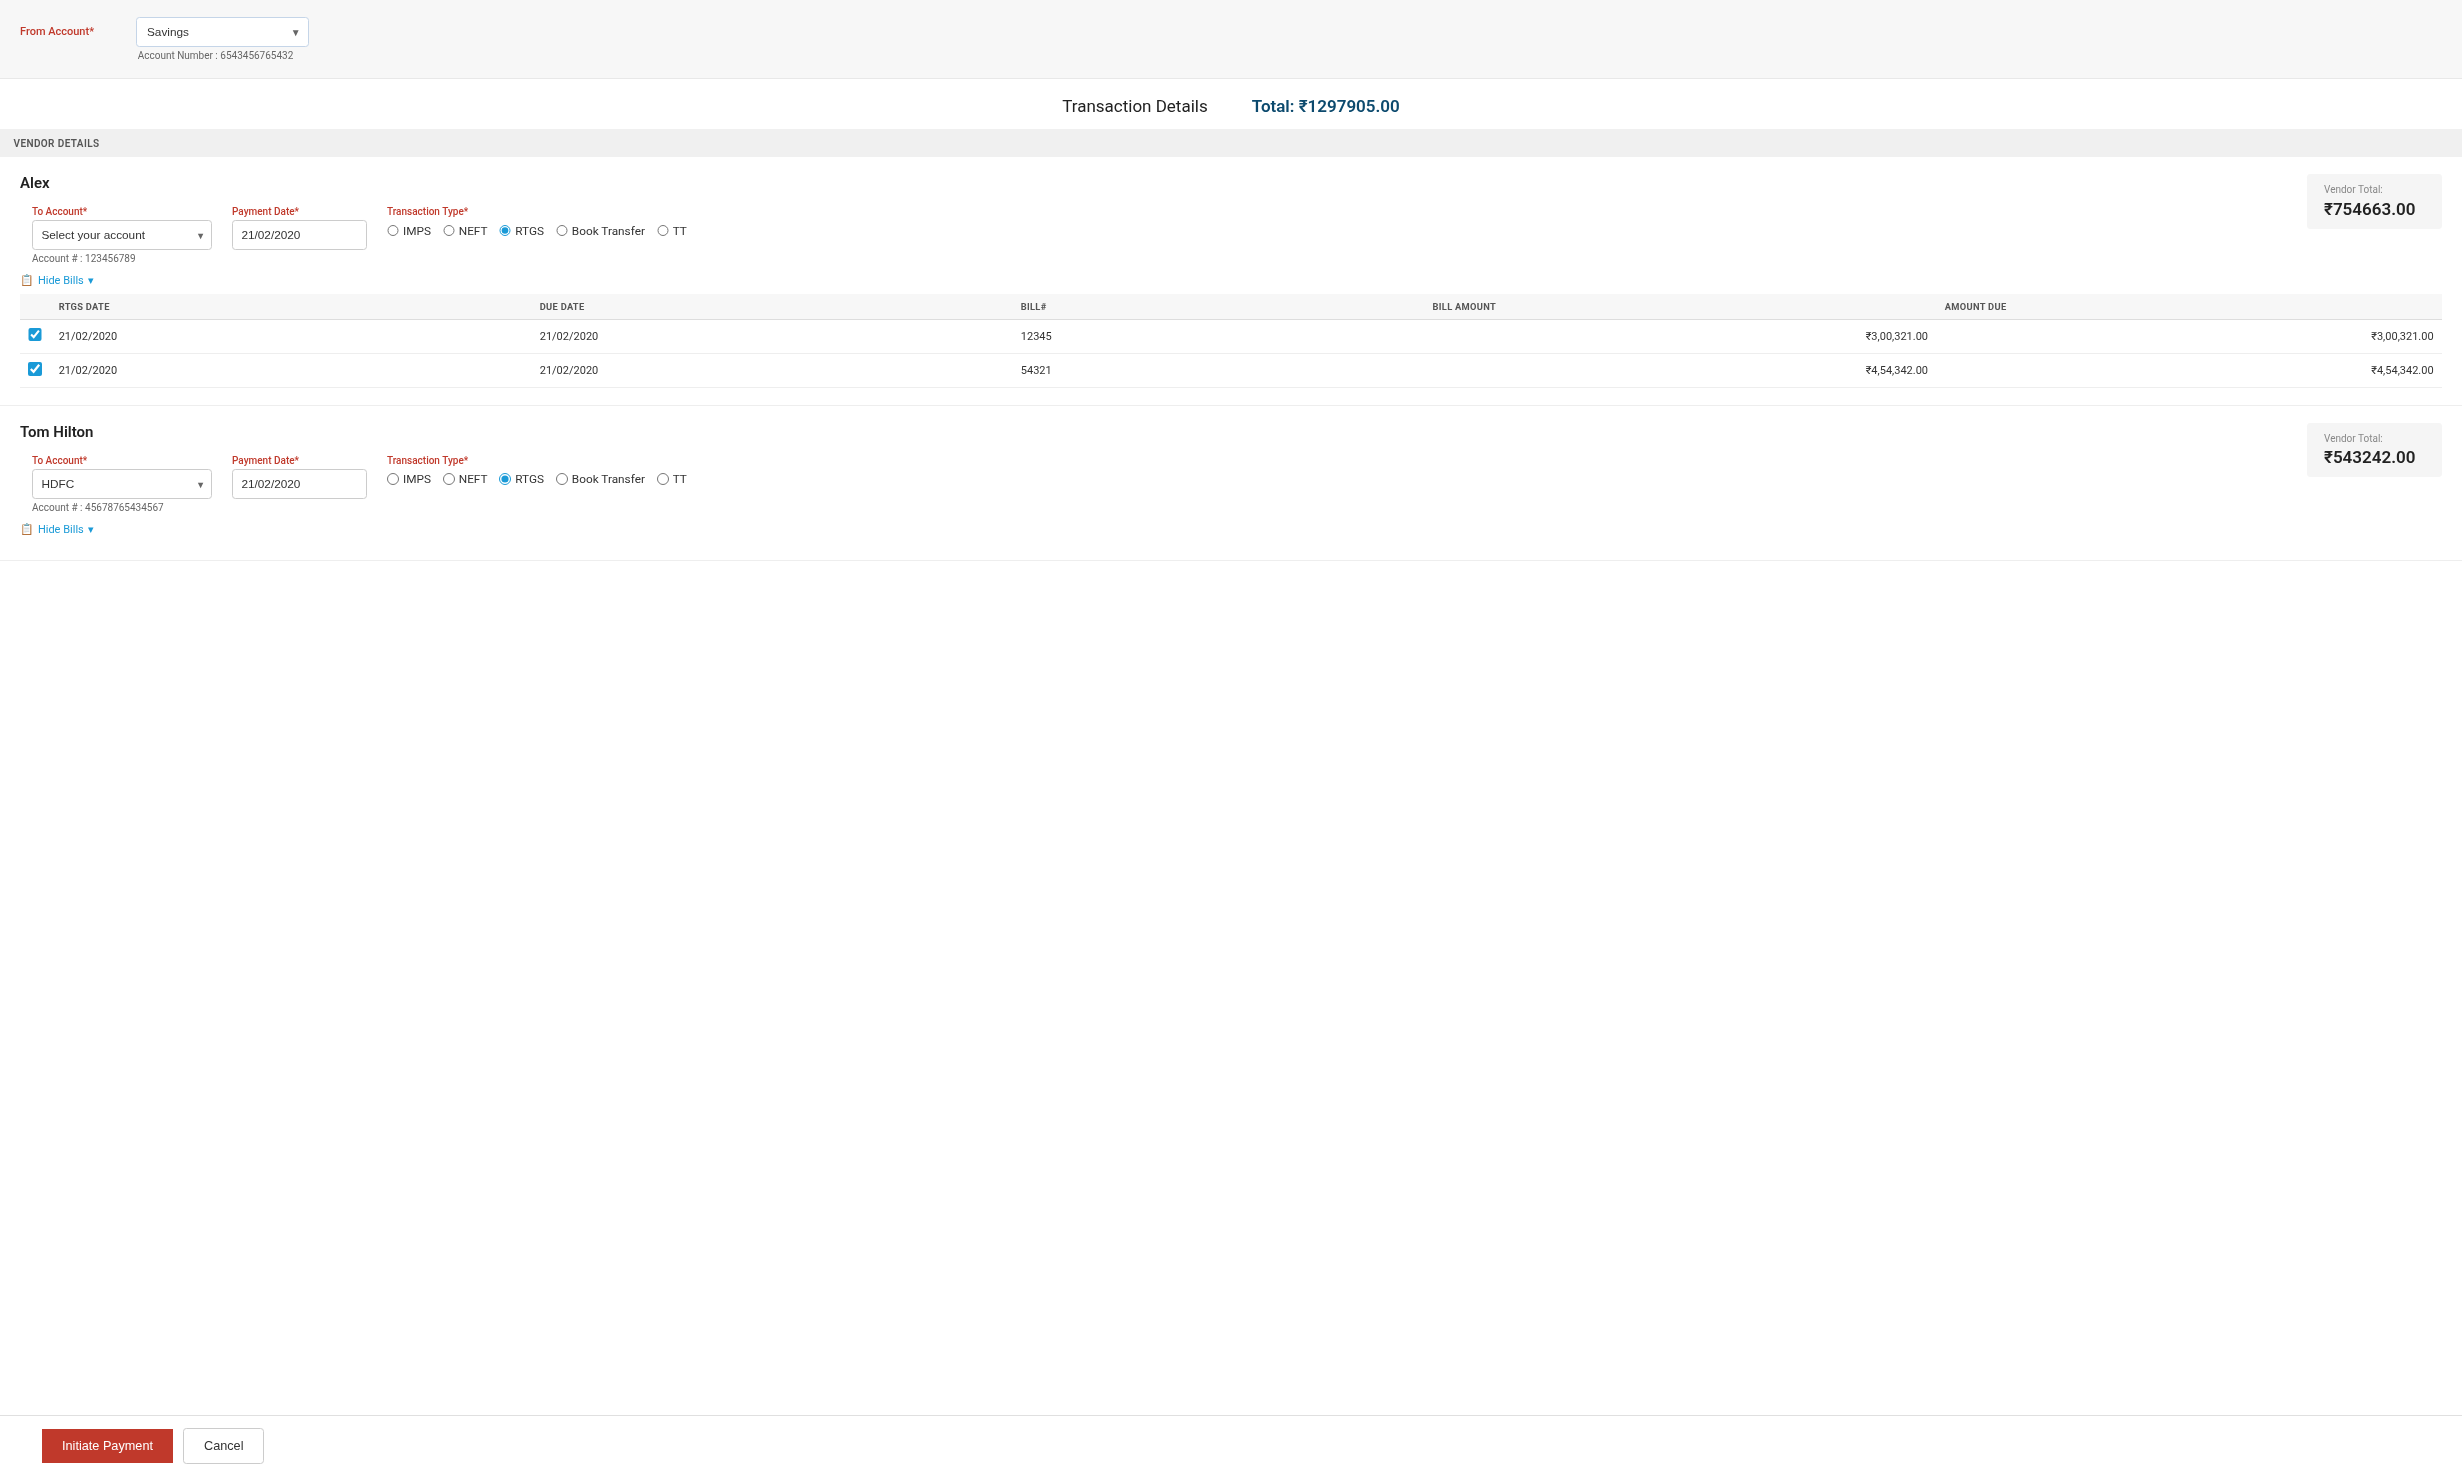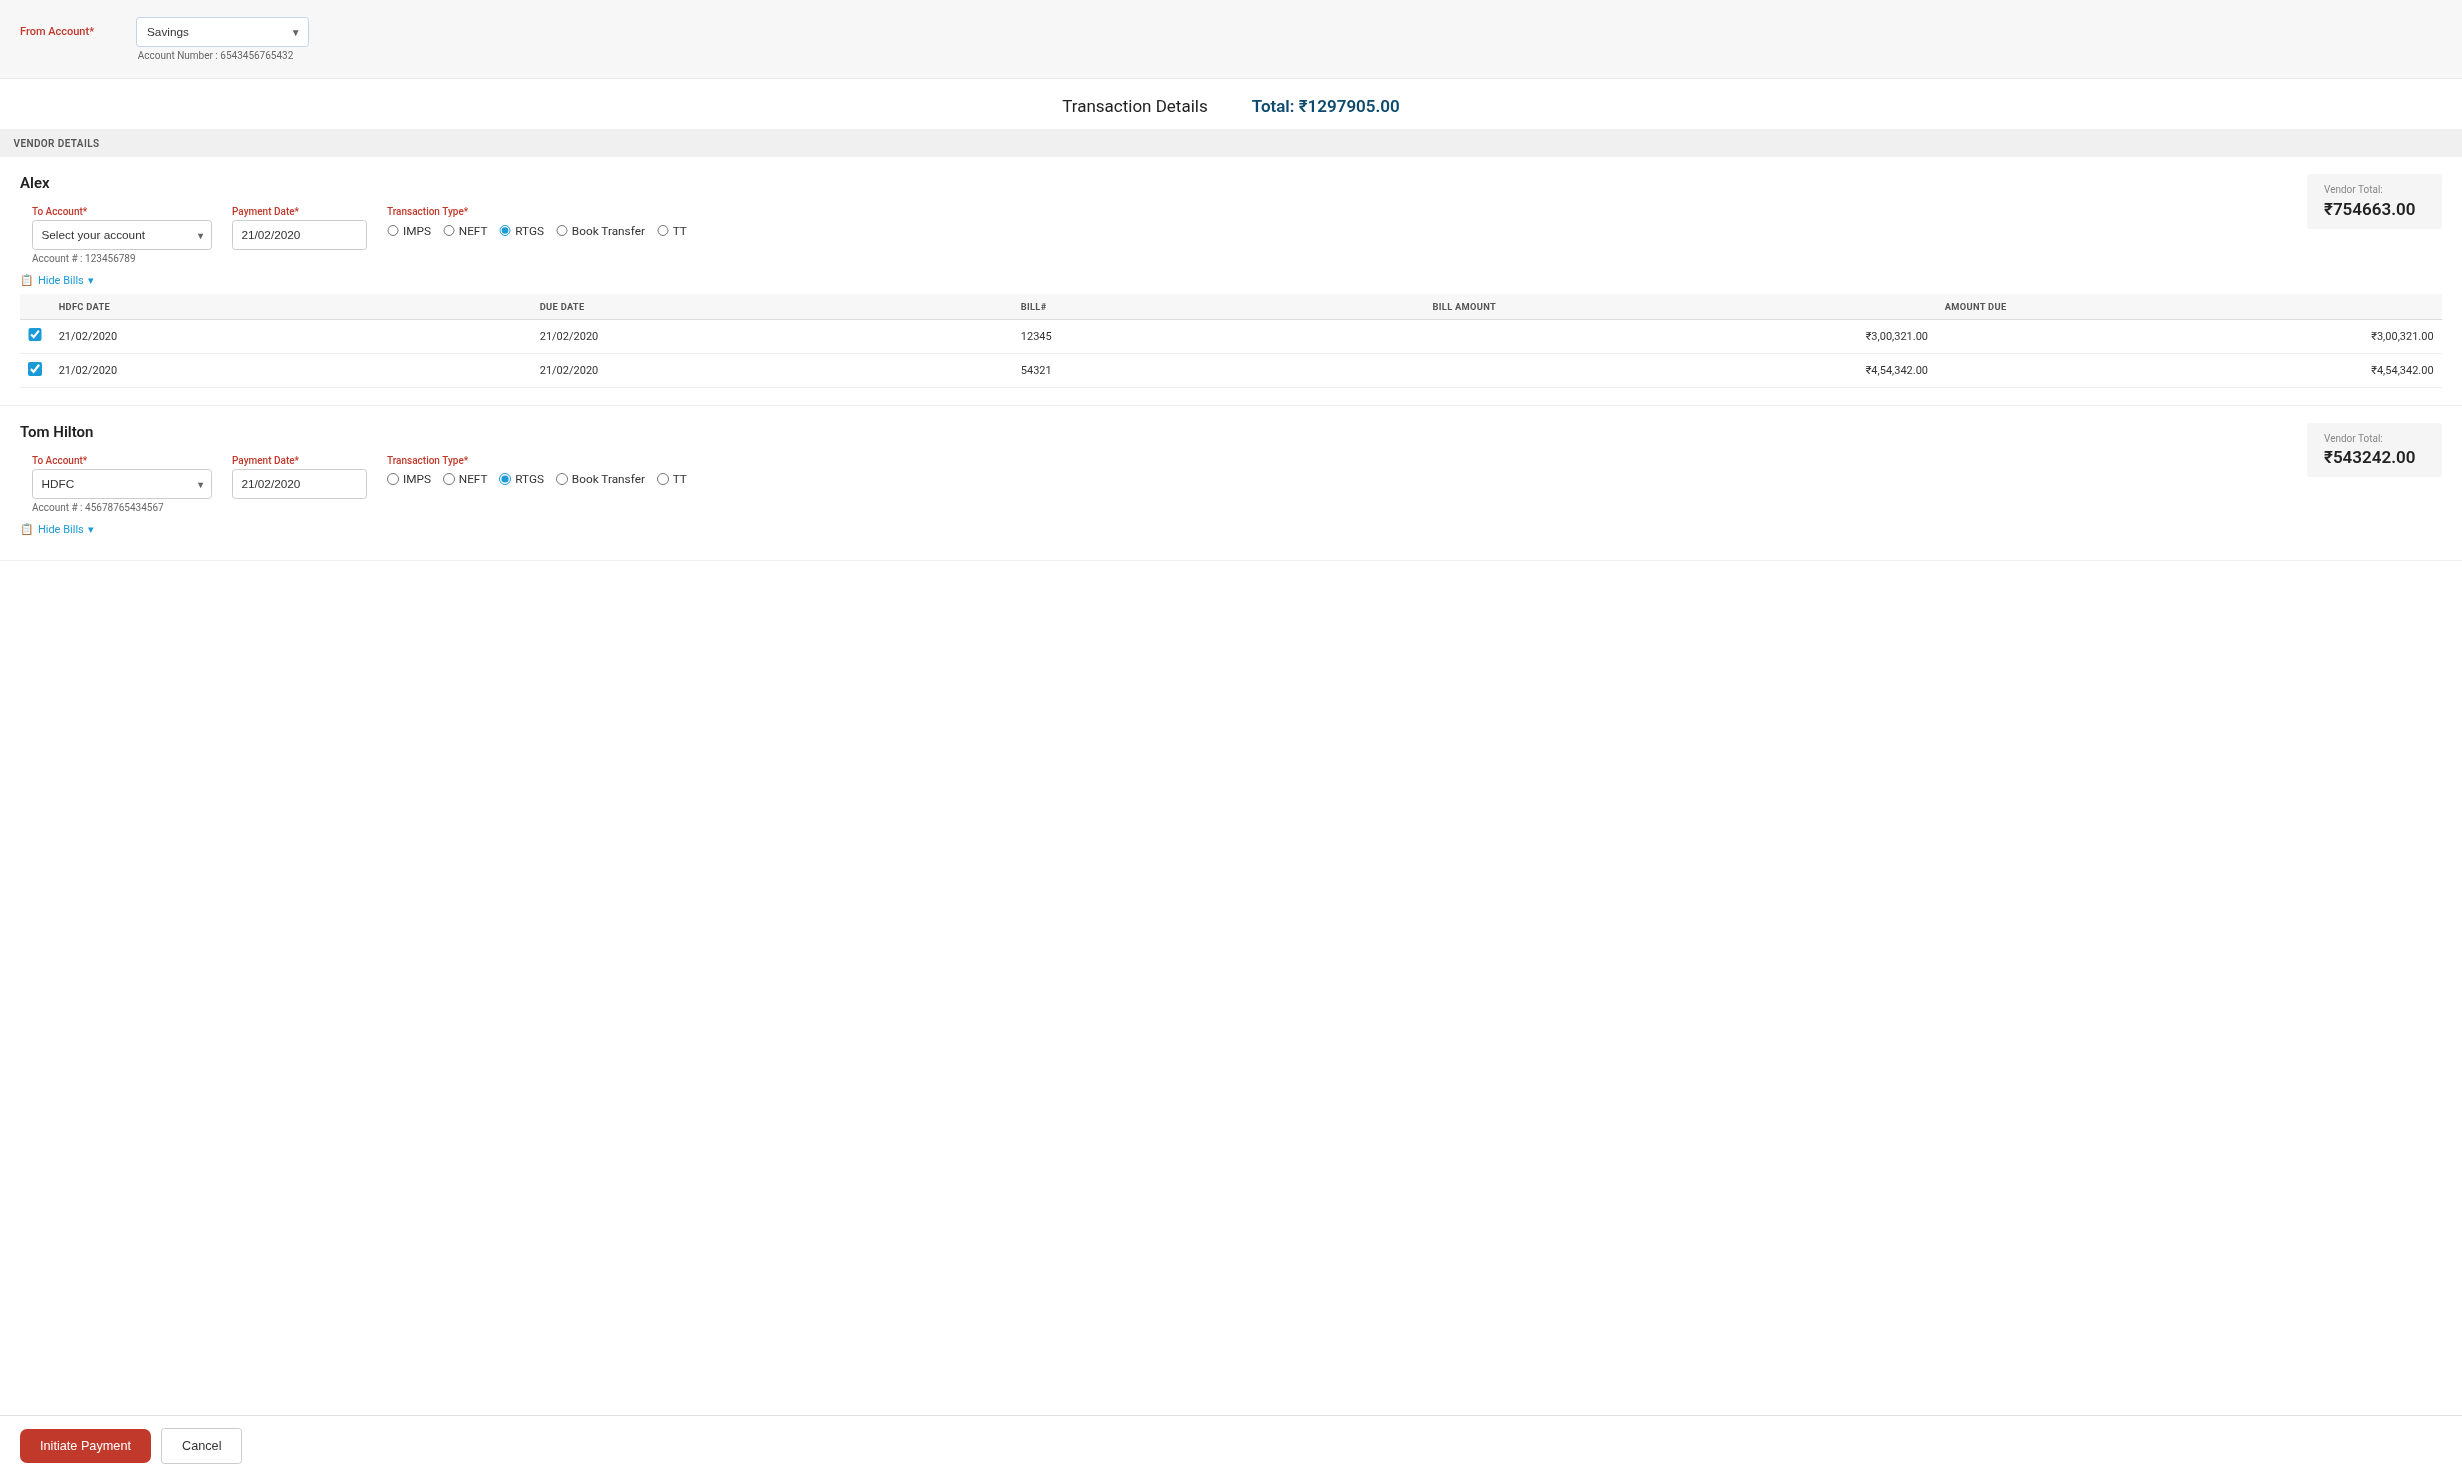--- a/index.html
+++ b/index.html
@@ -353,25 +353,26 @@
       display: flex;
       gap: 10px;
       align-items: center;
       z-index: 100;
     }
 
     .btn-primary {
       background: #c0392b;
       color: #fff;
       border: none;
-      border-radius: 7px;
+      border-radius: 0;
       padding: 10px 20px;
       font-size: 12.7px;
       font-weight: 500;
       cursor: pointer;
+      margin-left: 22px;
     }
 
     .btn-secondary {
       background: #fff;
       color: #333;
       border: 0.8px solid #ccc;
       border-radius: 3.4px;
       padding: 10px 20px;
       font-size: 12.7px;
       font-weight: 400;
@@ -490,21 +491,21 @@
       <a class="hide-bills-link">
         <span class="hide-bills-icon">📋</span>
         <span>Hide Bills</span>
         <span>▾</span>
       </a>
 
       <table class="bills-table">
         <thead>
           <tr>
             <th></th>
-            <th>HDFC DATE</th>
+            <th>RTGS DATE</th>
             <th>DUE DATE</th>
             <th>BILL#</th>
             <th></th>
             <th class="text-right">BILL AMOUNT</th>
             <th class="text-right">AMOUNT DUE</th>
           </tr>
         </thead>
         <tbody>
           <tr>
             <td>

